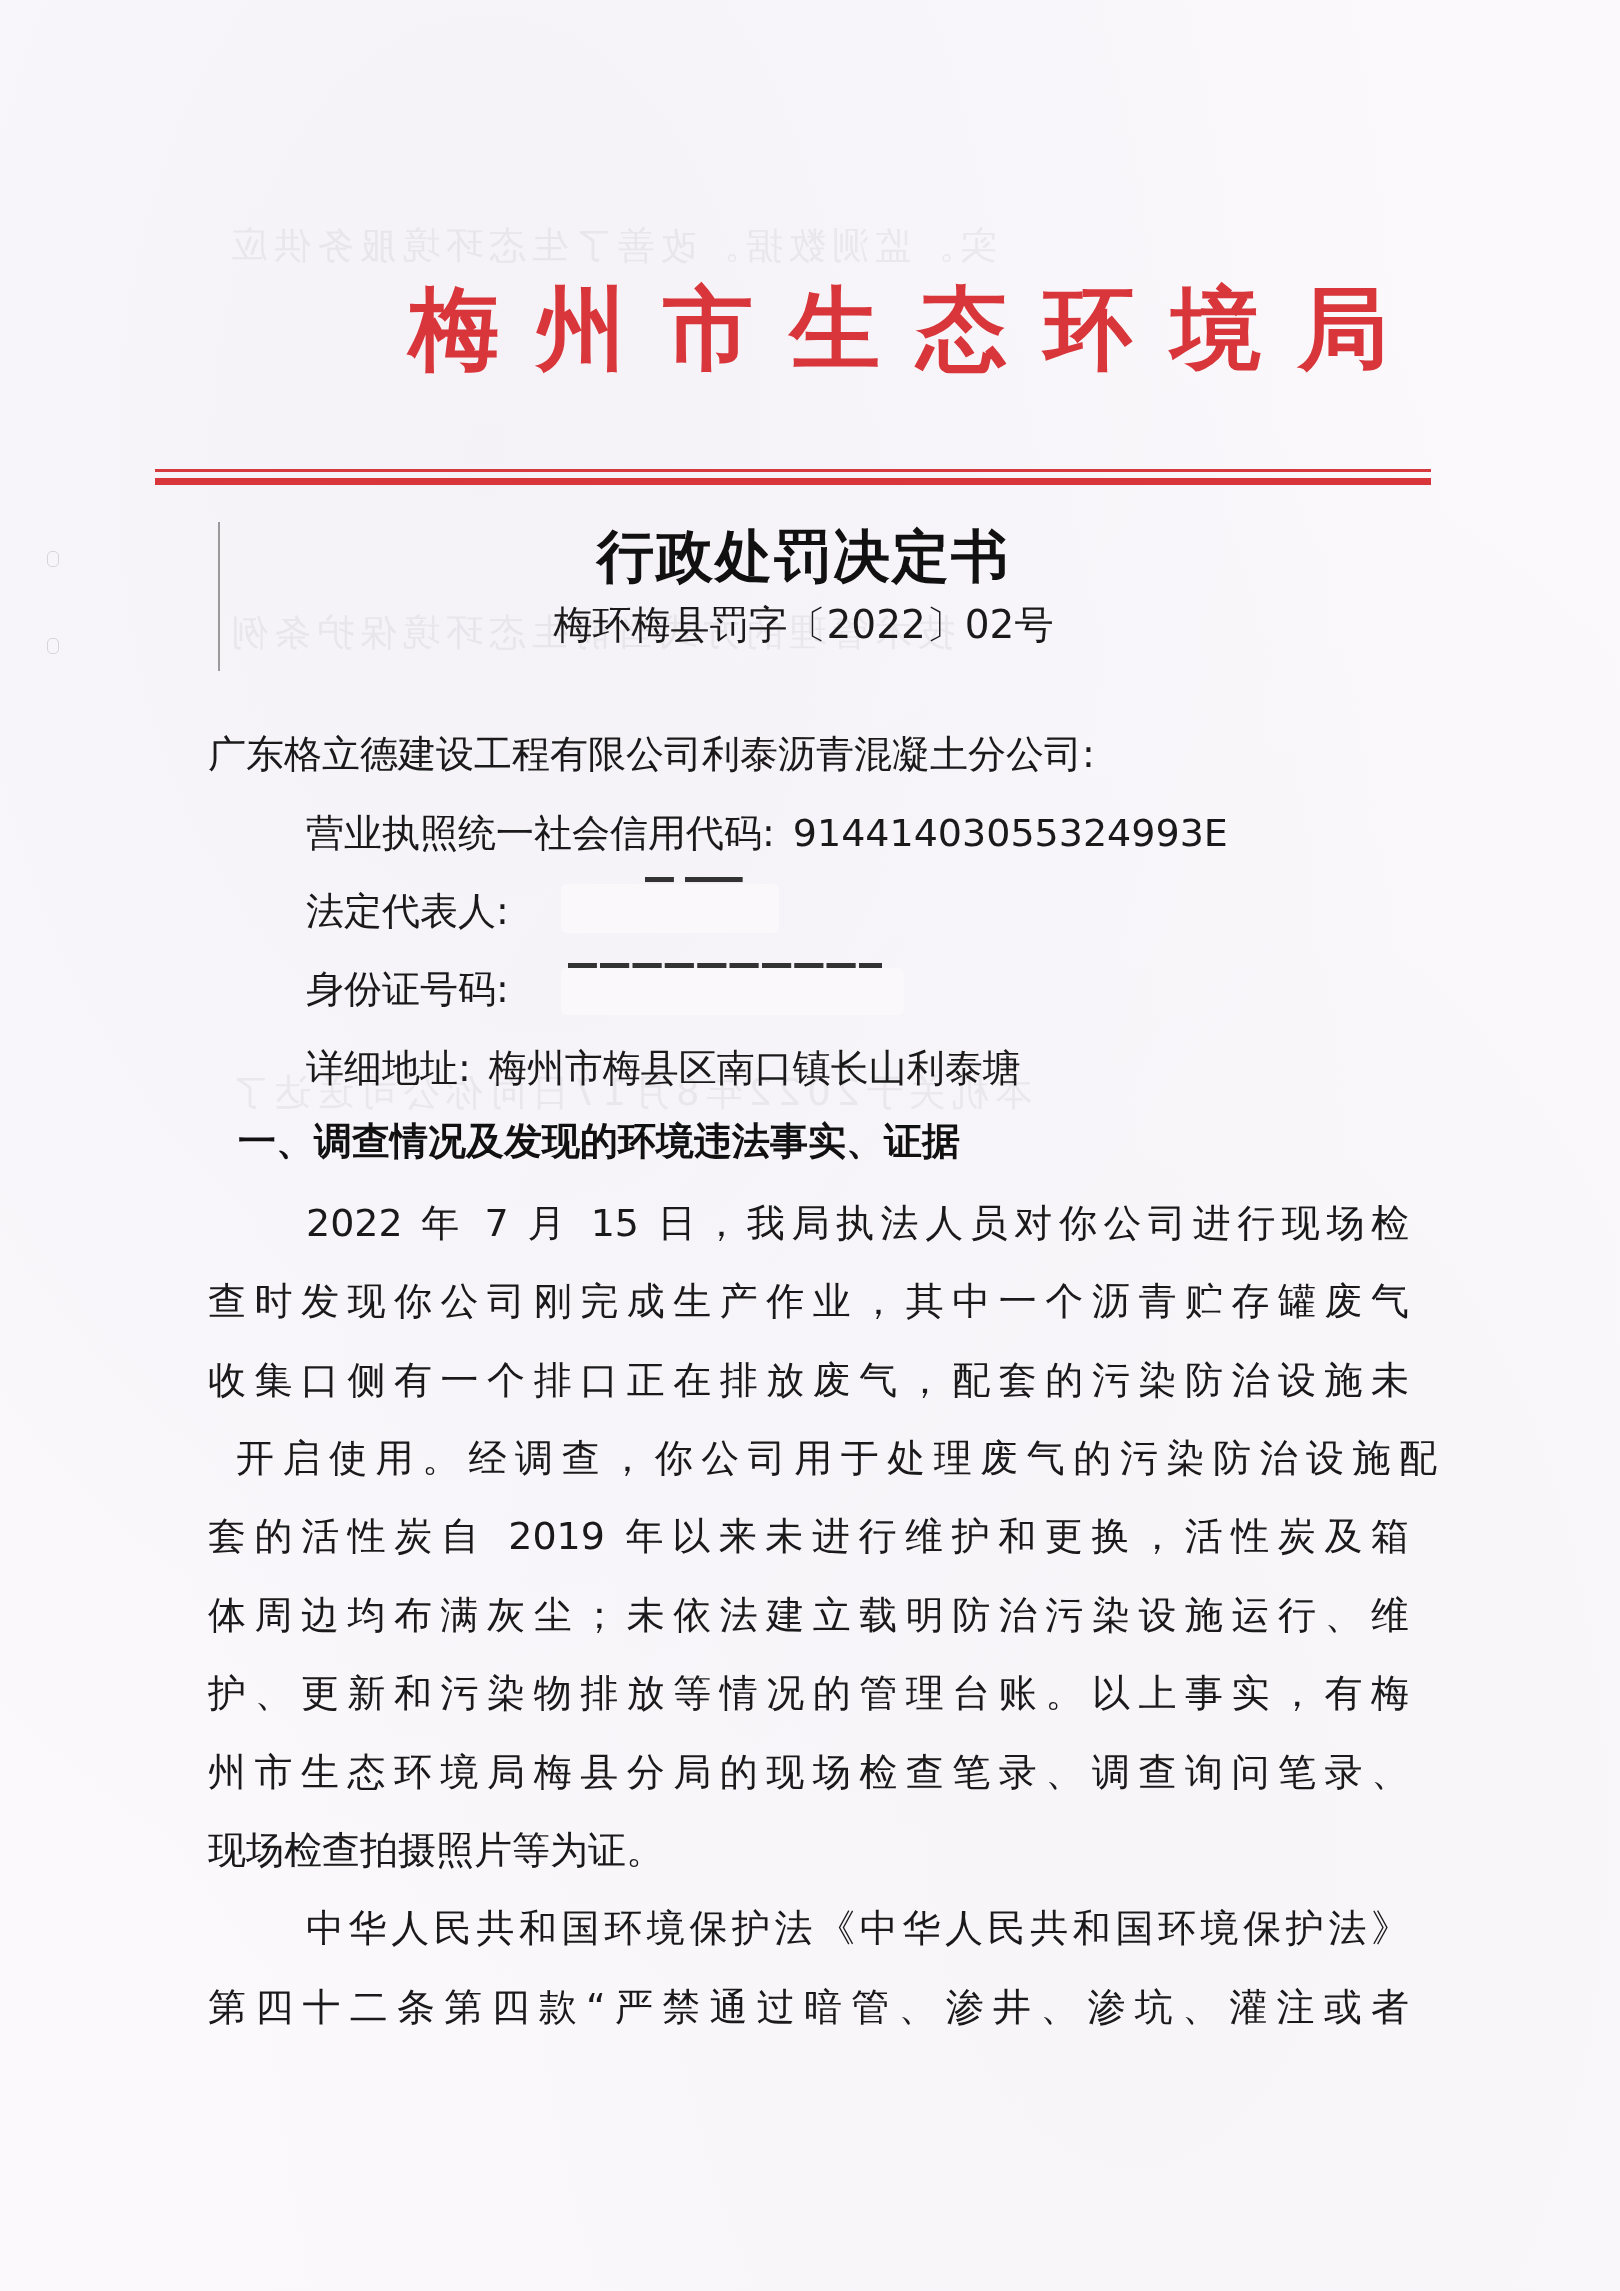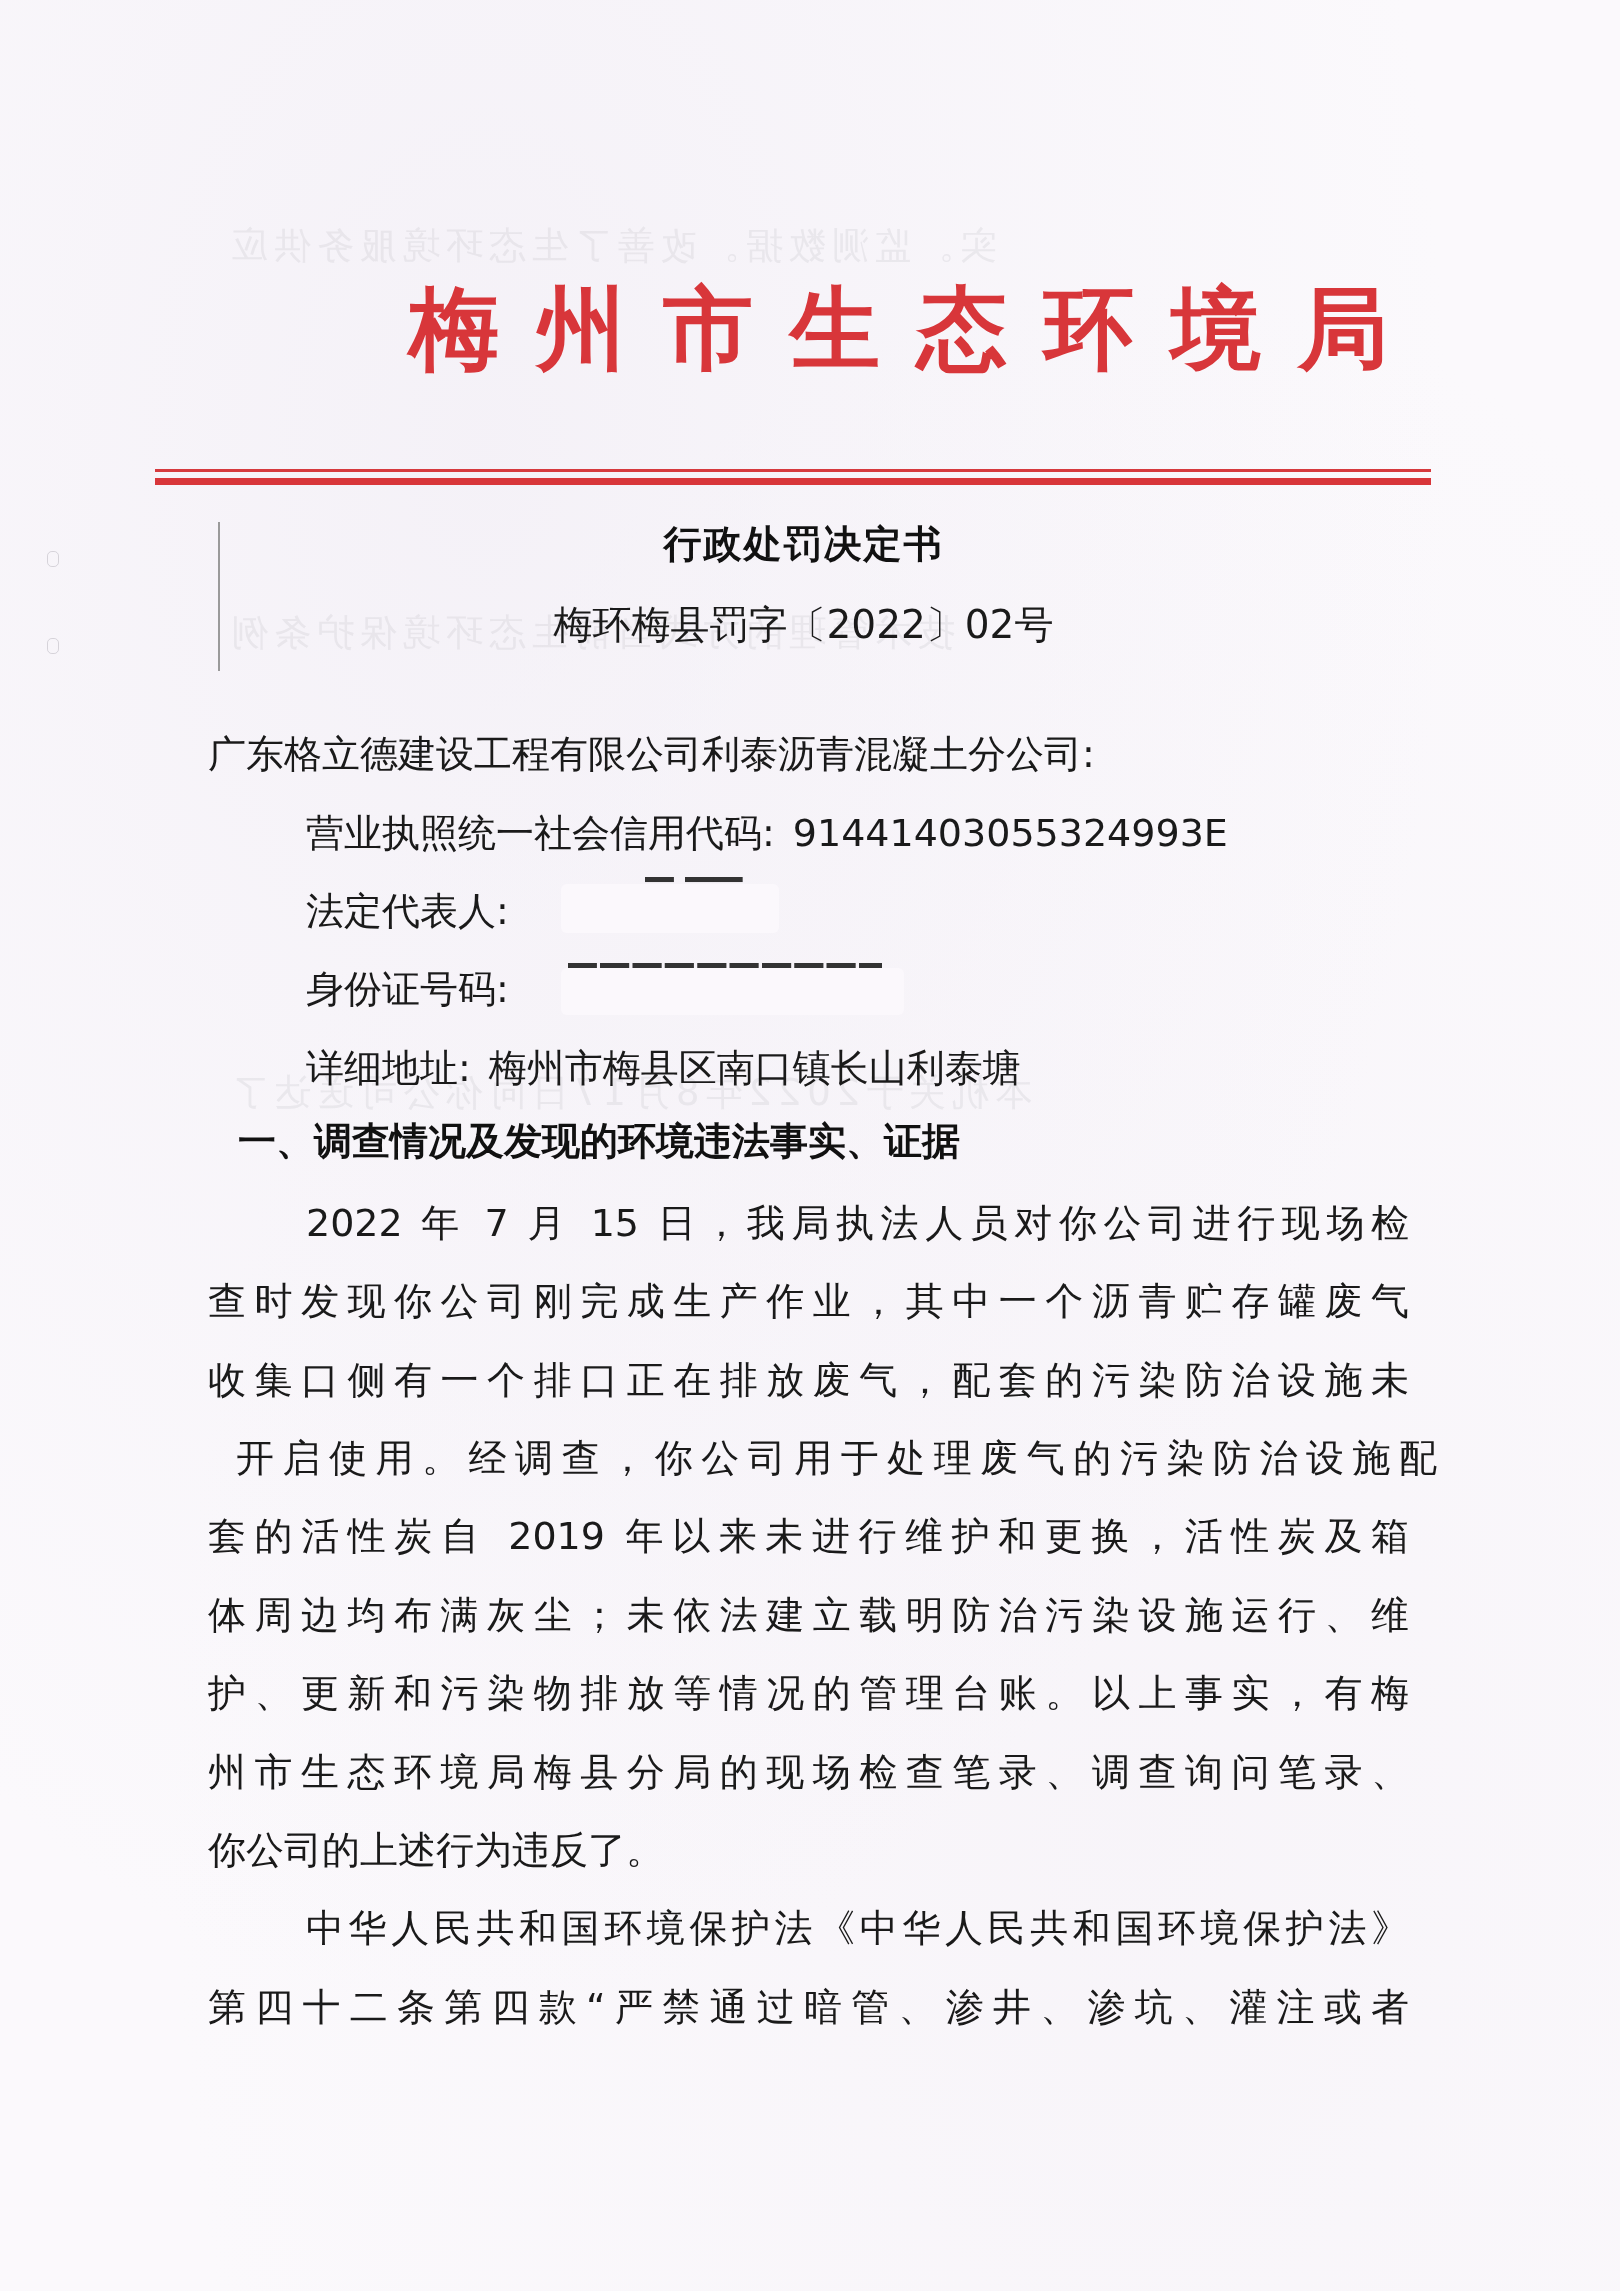--- a/index.html
+++ b/index.html
@@ -72,21 +72,21 @@
       opacity: 0.7;
     }
     .doc-title {
       position: absolute;
       left: 294px;
       top: 519px;
       width: 1019px;
       text-align: center;
       font-family: "DejaVu Sans", sans-serif;
       font-weight: bold;
-      font-size: 38px;
+      font-size: 57px;
       letter-spacing: 2px;
       color: #111;
     }
     .doc-number {
       position: absolute;
       left: 294px;
       top: 598px;
       width: 1019px;
       text-align: center;
       font-family: "DejaVu Sans", sans-serif;
@@ -194,19 +194,19 @@
   <div class="section-heading">一、调查情况及发现的环境违法事实、证据</div>
 
   <div class="justify-line" style="left:306px;width:1103px;top:1199px;">2022 年 7 月 15 日，我局执法人员对你公司进行现场检</div>
   <div class="justify-line" style="top:1277px;">查时发现你公司刚完成生产作业，其中一个沥青贮存罐废气</div>
   <div class="justify-line" style="top:1356px;">收集口侧有一个排口正在排放废气，配套的污染防治设施未</div>
   <div class="justify-line" style="top:1434px;margin-left:28px;">开启使用。经调查，你公司用于处理废气的污染防治设施配</div>
   <div class="justify-line" style="top:1512px;">套的活性炭自 2019 年以来未进行维护和更换，活性炭及箱</div>
   <div class="justify-line" style="top:1591px;">体周边均布满灰尘；未依法建立载明防治污染设施运行、维</div>
   <div class="justify-line" style="top:1669px;">护、更新和污染物排放等情况的管理台账。以上事实，有梅</div>
   <div class="justify-line" style="top:1748px;">州市生态环境局梅县分局的现场检查笔录、调查询问笔录、</div>
-  <div class="line" style="left:208px;top:1826px;">你公司的上述行为违反了。</div>
+  <div class="line" style="left:208px;top:1826px;">现场检查拍摄照片等为证。</div>
 
   <div class="justify-line" style="left:306px;width:1103px;top:1904px;">中华人民共和国环境保护法《中华人民共和国环境保护法》</div>
   <div class="justify-line" style="top:1983px;">第四十二条第四款“严禁通过暗管、渗井、渗坑、灌注或者</div>
 
 </div>
 
 
 </body></html>

